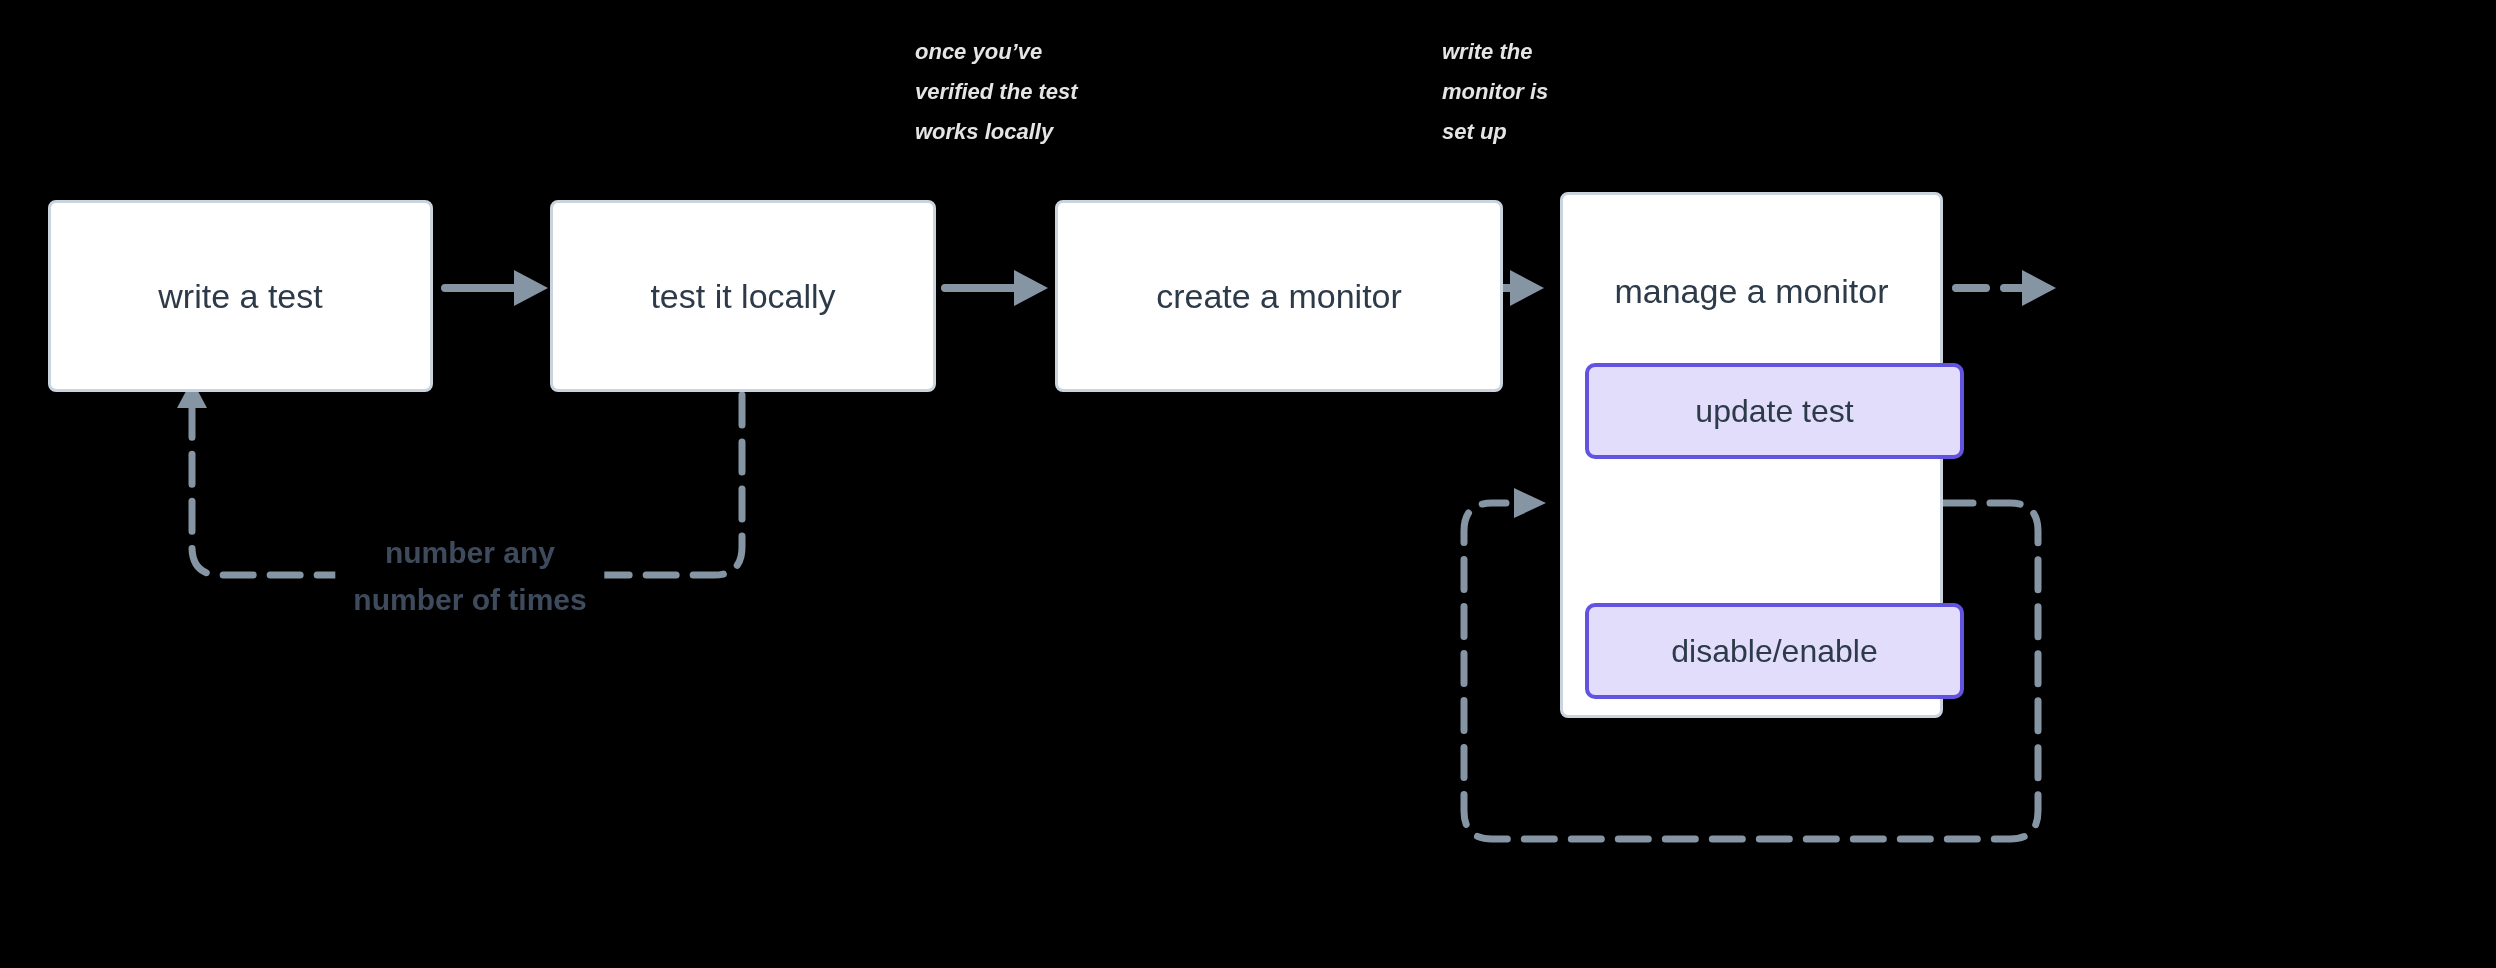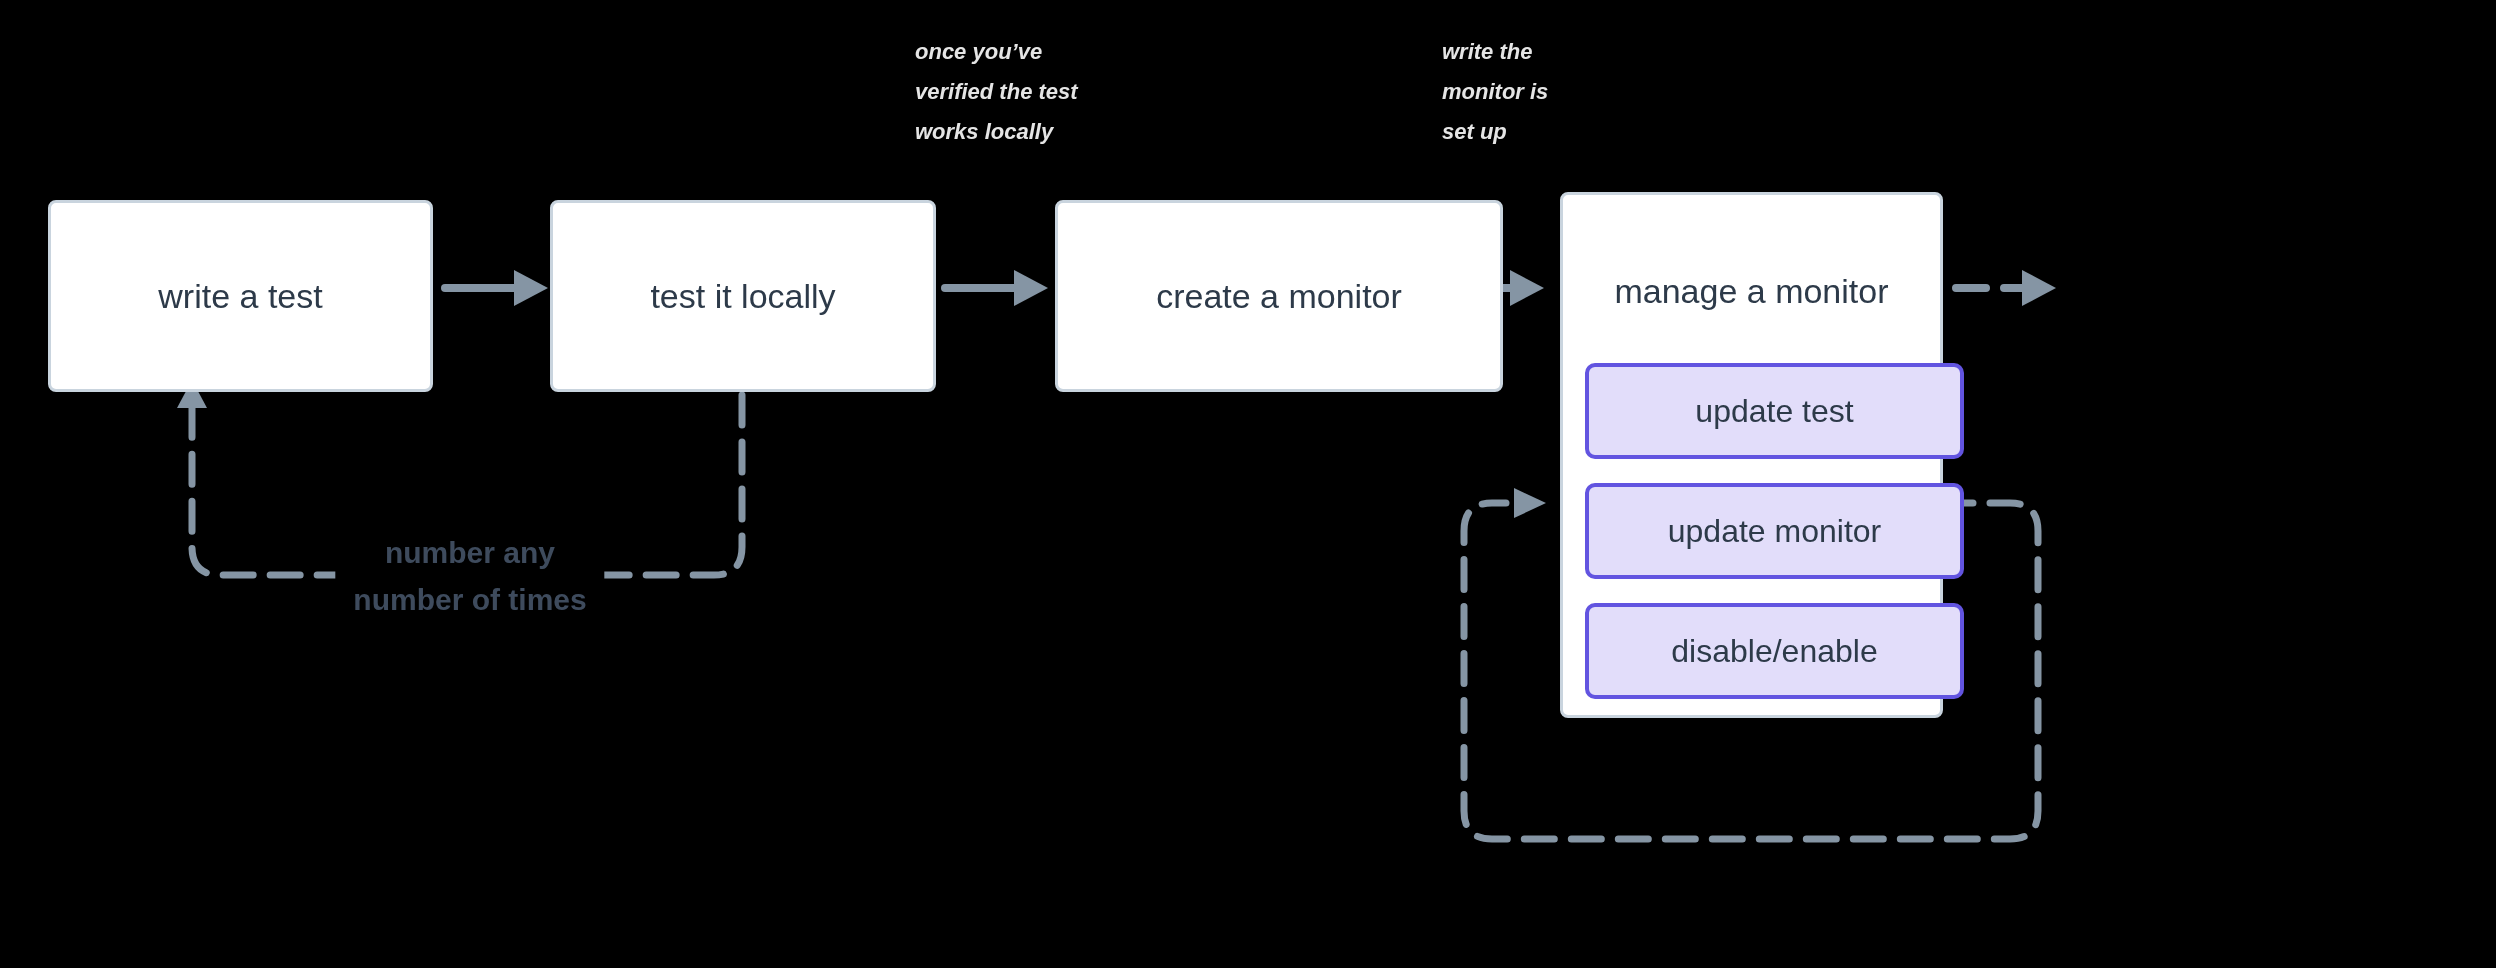--- a/index.html
+++ b/index.html
@@ -103,22 +103,19 @@
 
   <div class="node node-row" style="left:1055px;width:448px;">
     <span>create a monitor</span>
   </div>
 
   <div class="node node-manage">
     <div class="manage-title">manage a monitor</div>
     <div class="subnode" style="top:168px;">
       <span>update test</span>
     </div>
-    <div class="subnode" style="top:288px;">
-      <span>update monitor</span>
-    </div>
     <div class="subnode" style="top:408px;">
       <span>disable/enable</span>
     </div>
   </div>
 
 
 </div>
 
 </body></html>

